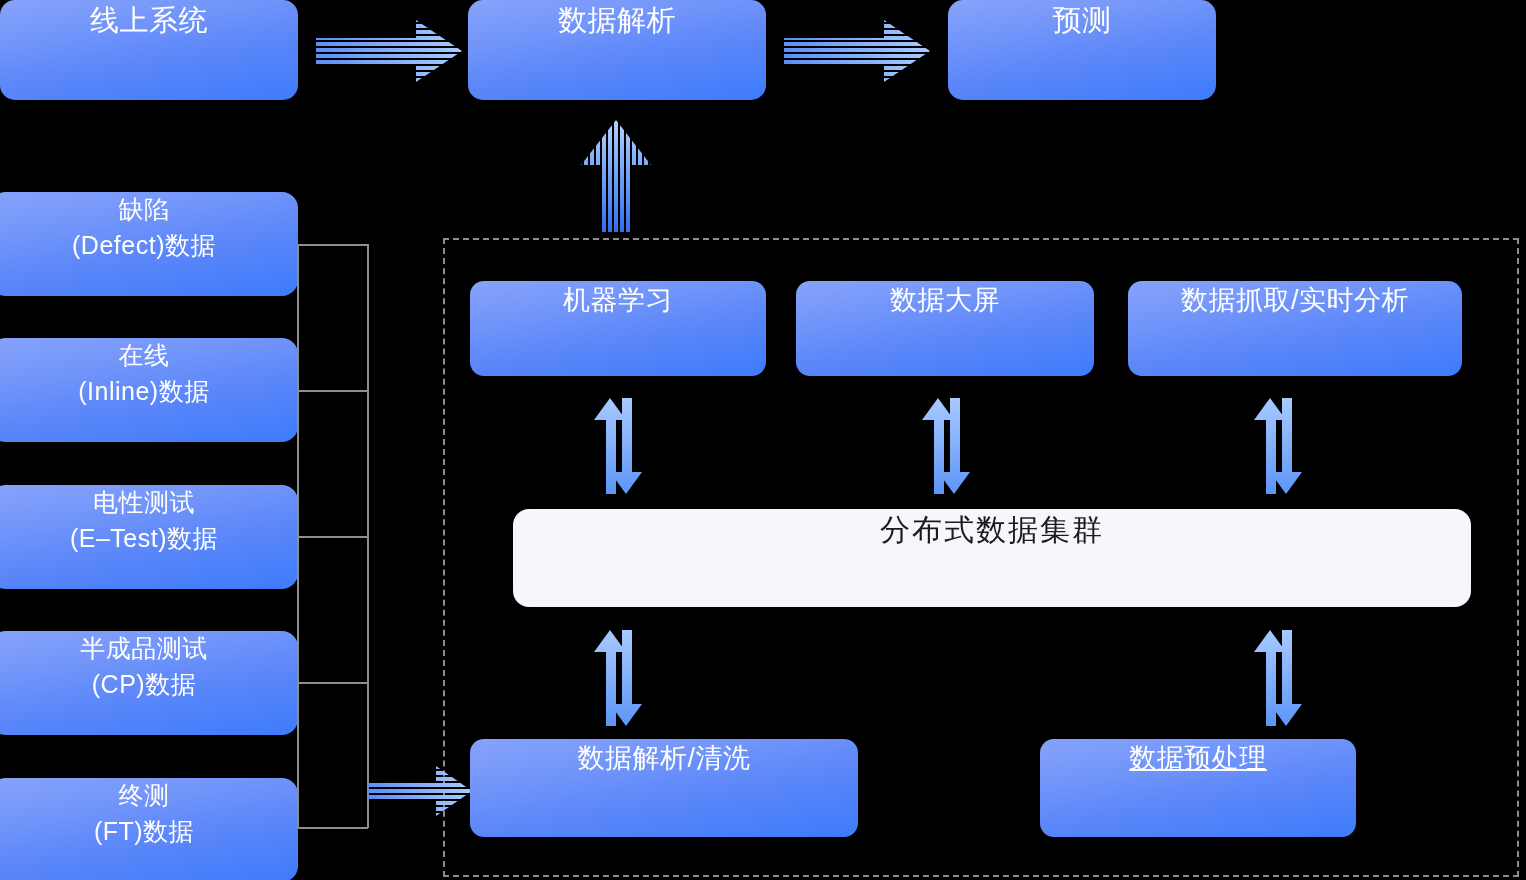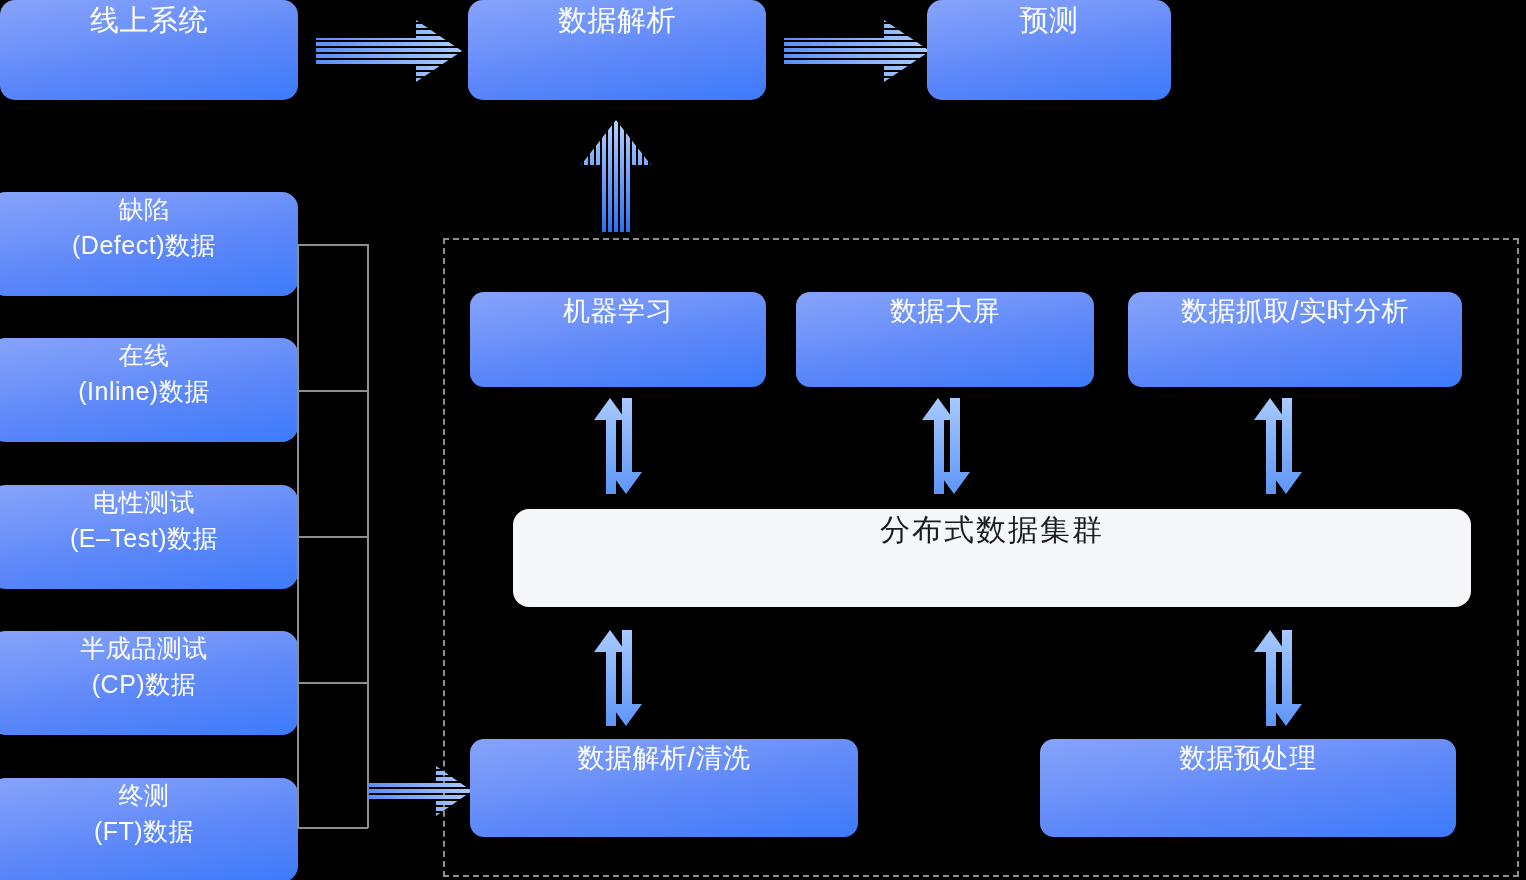--- a/index.html
+++ b/index.html
@@ -48,21 +48,20 @@
     height: 100px;
     font-size: 29px;
     border-radius: 15px;
   }
 
   
   .node.svc {
     height: 95px;
     font-size: 27px;
     border-radius: 14px;
-    margin-top: 11px;
   }
   .node.proc {
     height: 98px;
     font-size: 27px;
     border-radius: 14px;
   }
 
   
   .node.cluster {
     background: #f6f7fb;
@@ -129,21 +128,21 @@
         <stop offset="0" stop-color="#5d8df7"></stop>
         <stop offset="1" stop-color="#a9ccfd"></stop>
       </linearGradient>
       <mask id="mStripesH2">
           <rect x="0" y="0" width="146" height="66" fill="url(#stripesH)"></rect>
         </mask>
     </defs>
     <path d="M0,20 L100,20 L100,2 L146,33 L100,64 L100,46 L0,46 Z" fill="url(#gRight2)" mask="url(#mStripesH2)"></path>
   </svg>
 
-  <div class="node top" style="left:927px; top:0px; width:244px;">
+  <div class="node top" style="left:948px; top:0px; width:268px;">
     <span class="ln">预测</span>
   </div>
 
   <svg class="striped-arrow" style="left:578px; top:120px;" width="76" height="112" viewBox="0 0 76 112">
     <defs>
       <linearGradient id="gUp" x1="0" y1="1" x2="0" y2="0">
         <stop offset="0" stop-color="#2f6ef0"></stop>
         <stop offset="1" stop-color="#b2d2fd"></stop>
       </linearGradient>
       <pattern id="stripesV" width="6" height="6" patternUnits="userSpaceOnUse">
@@ -245,17 +244,17 @@
     <path d="M30,0 L40,0 L40,74 L50,74 L34,96 L18,74 L30,74 Z" fill="url(#gDbl)"></path>
   </svg>
   <svg class="dbl-arrow" style="left:1252px; top:630px;" width="56" height="96" viewBox="0 0 56 96">
     <path d="M14,96 L14,22 L2,22 L18,0 L34,22 L24,22 L24,96 Z" fill="url(#gDbl)"></path>
     <path d="M30,0 L40,0 L40,74 L50,74 L34,96 L18,74 L30,74 Z" fill="url(#gDbl)"></path>
   </svg>
 
   <div class="node proc" style="left:470px; top:739px; width:388px;">
     <span class="ln">数据解析/清洗</span>
   </div>
-  <div class="node proc" style="left:1040px; top:739px; width:416px;">
+  <div class="node proc" style="left:1040px; top:739px; width:316px;text-decoration:underline;">
     <span class="ln">数据预处理</span>
   </div>
 
 </div>
 
 </body></html>

